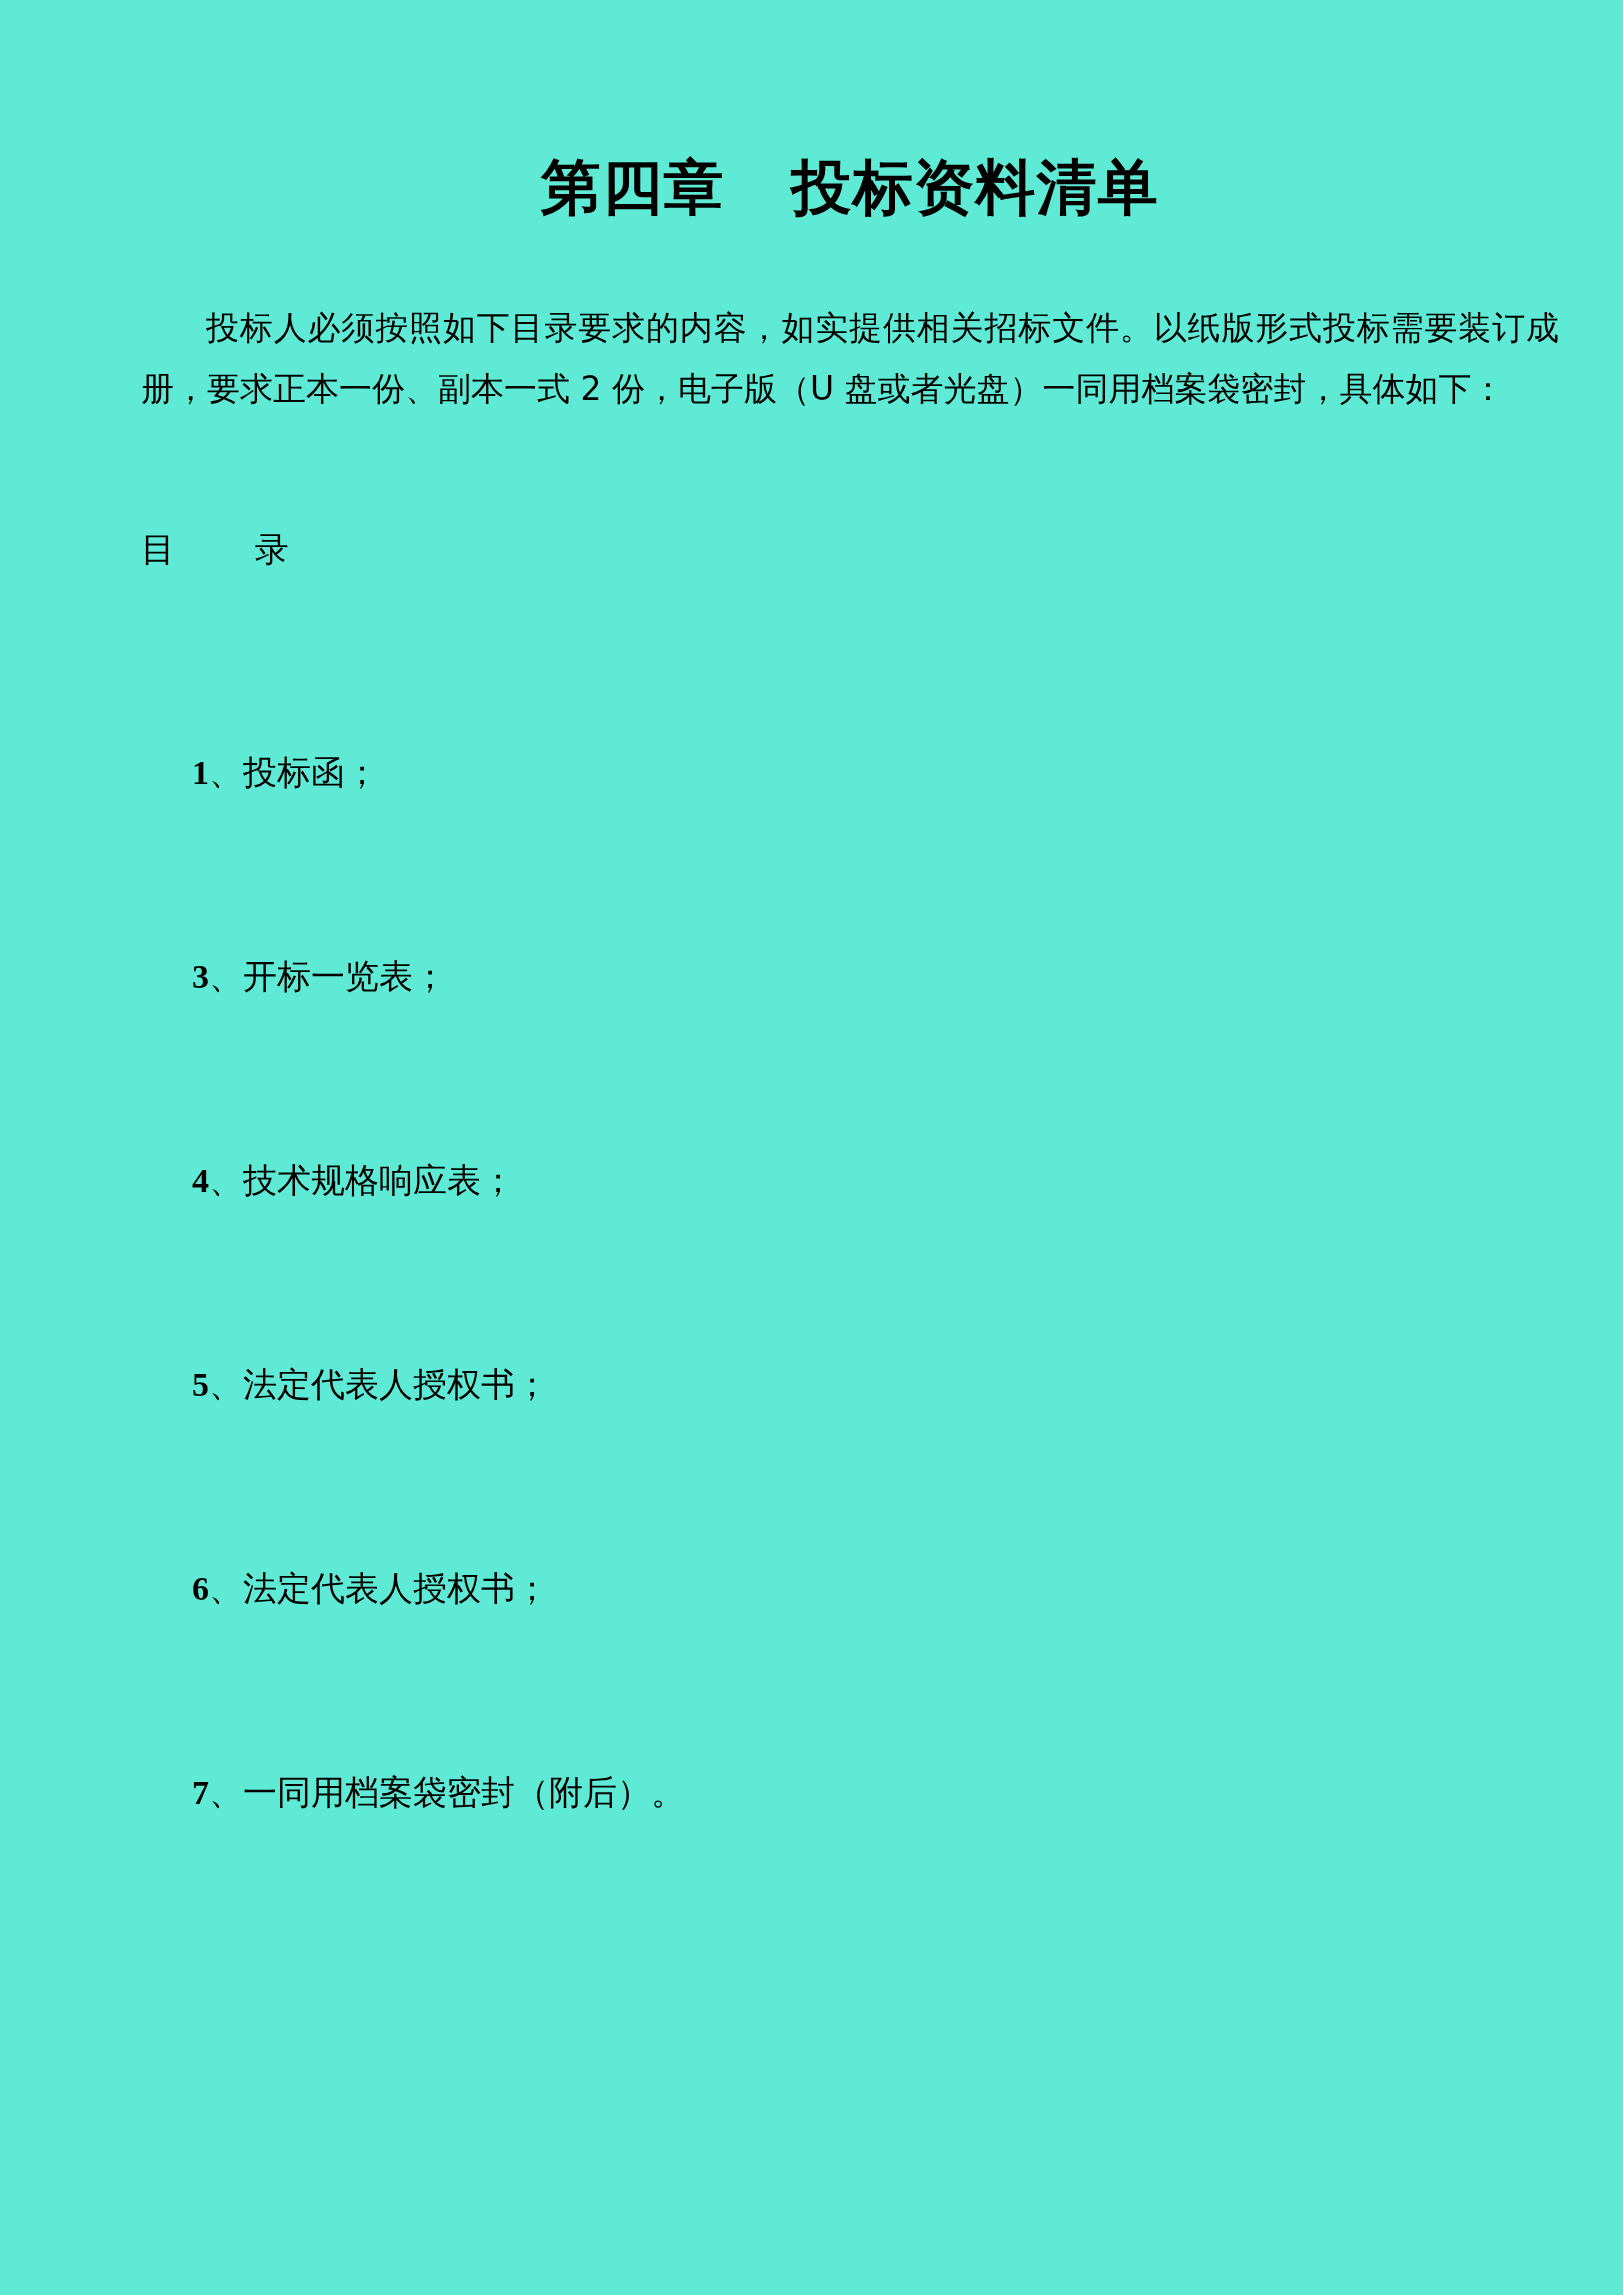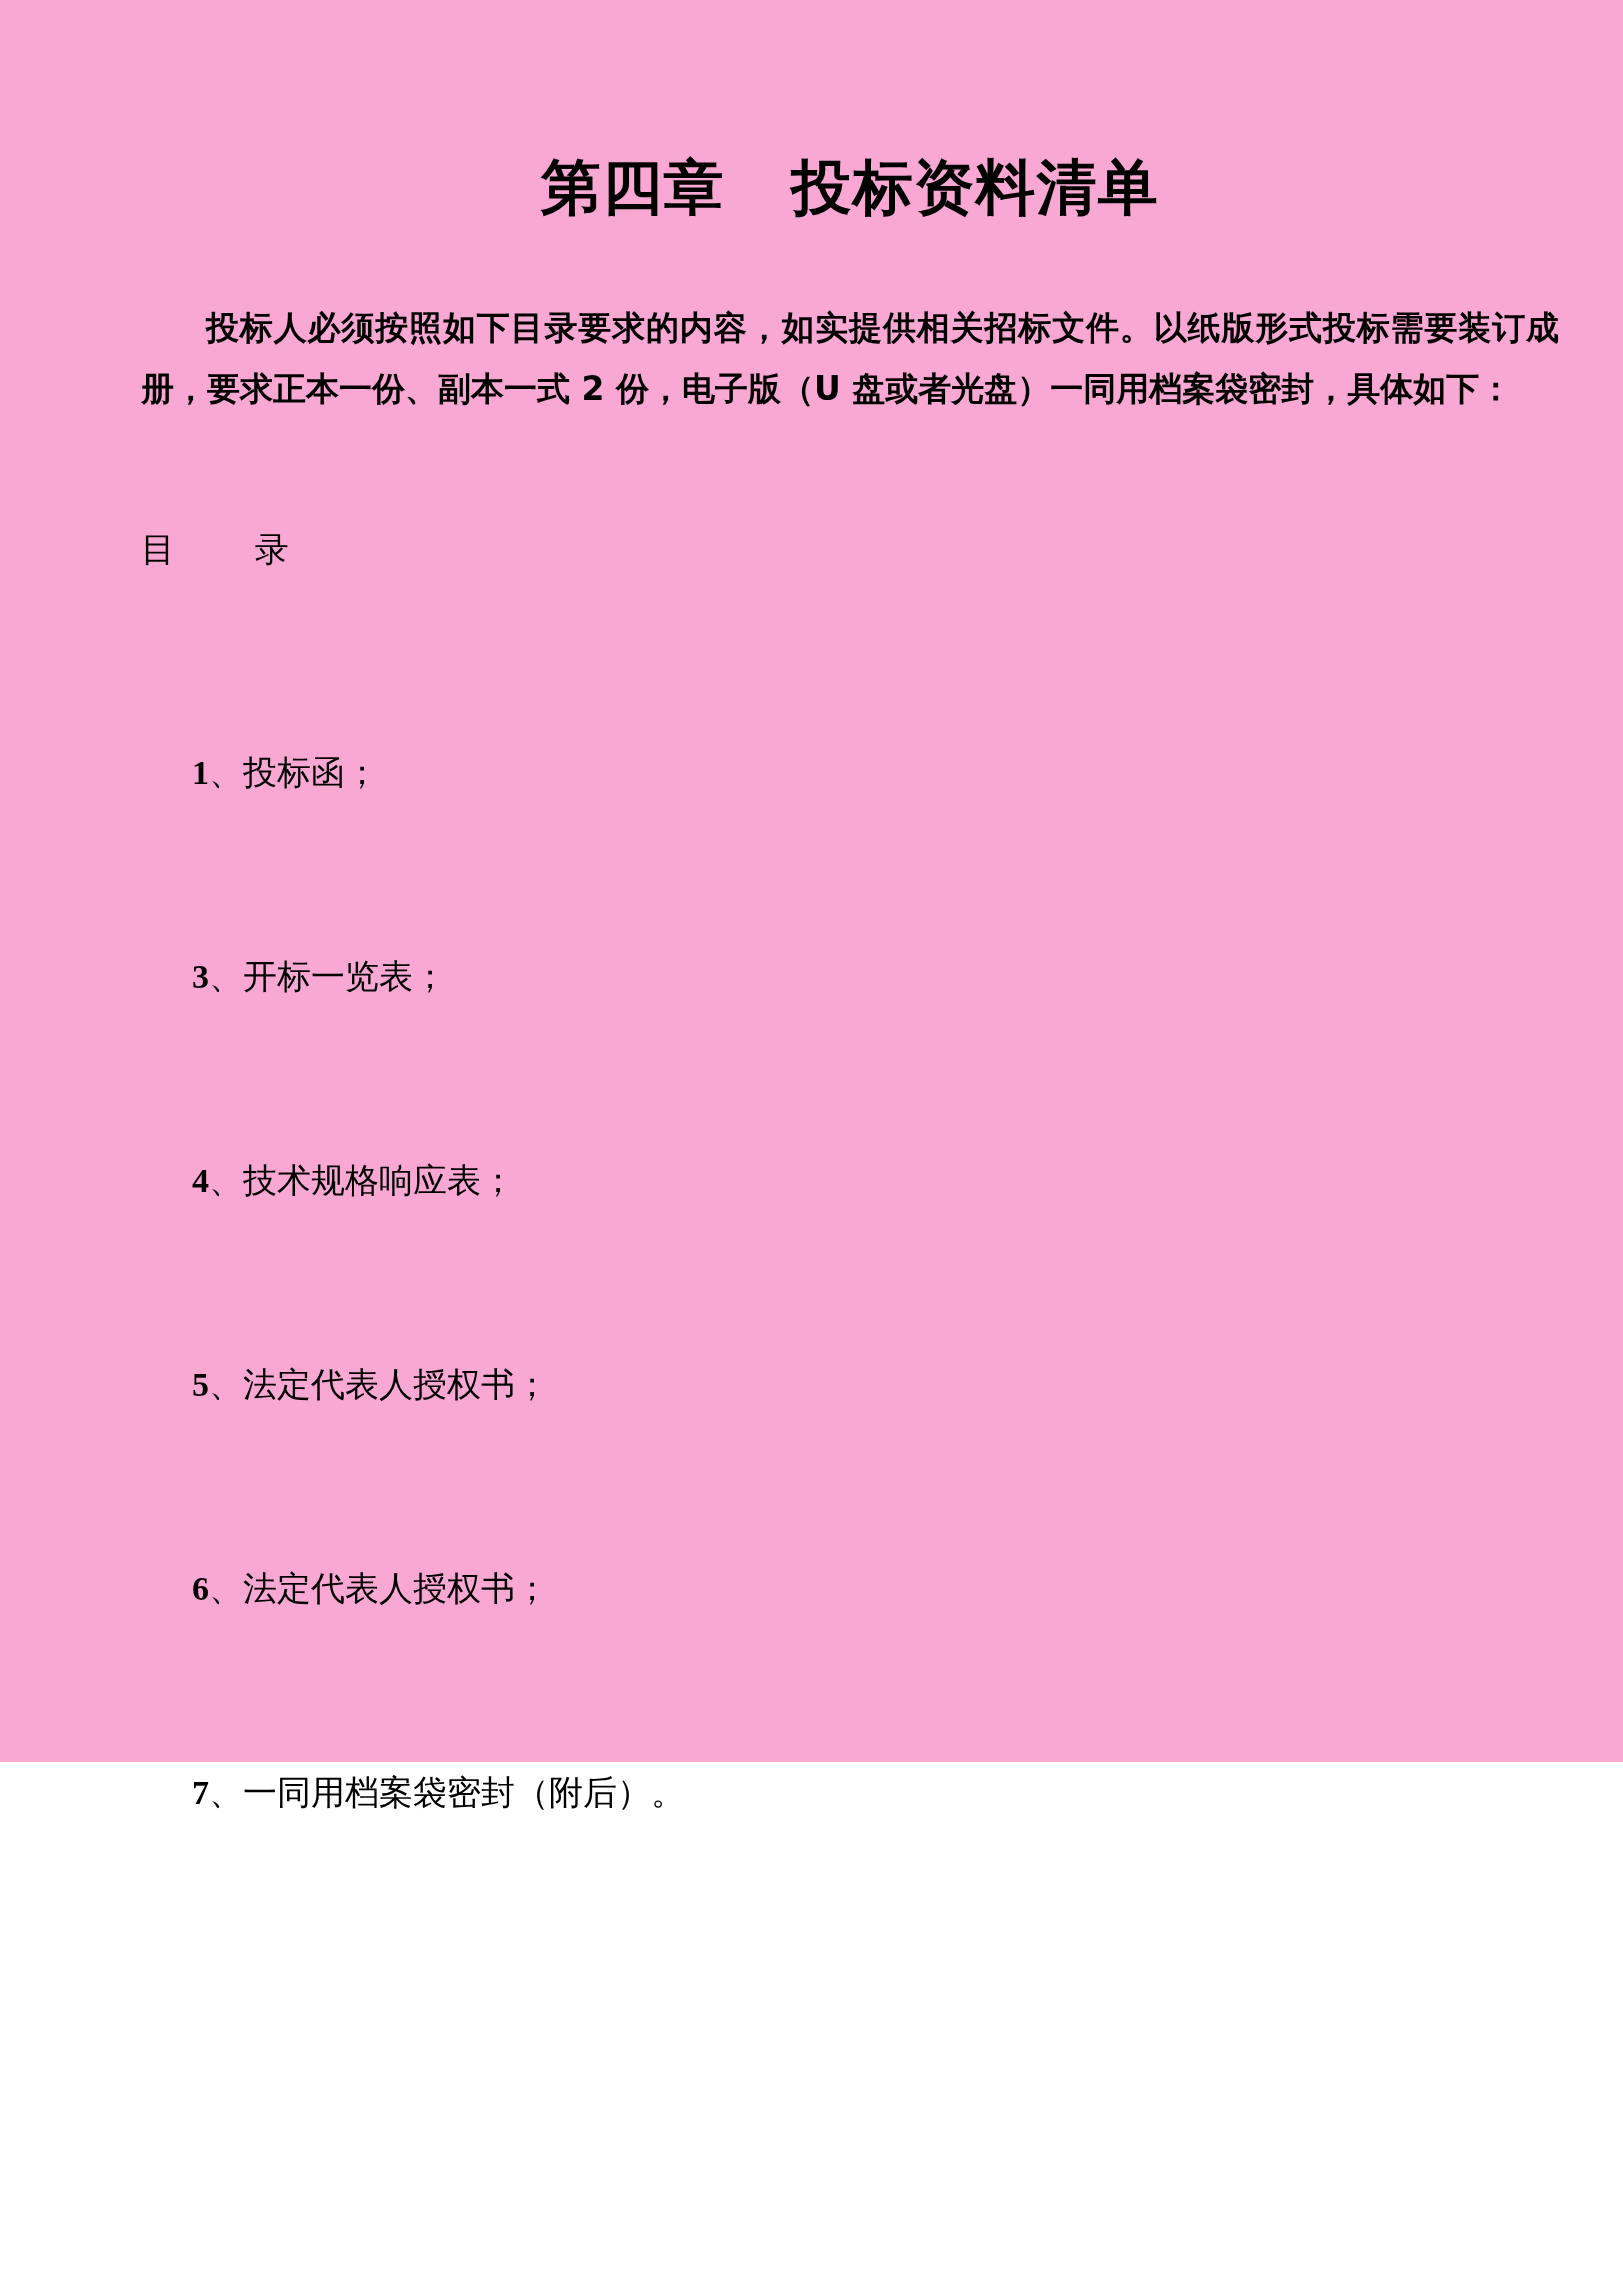--- a/index.html
+++ b/index.html
@@ -10,43 +10,43 @@
   body {
     width: 1623px;
     height: 2295px;
     font-family: "Liberation Serif", "DejaVu Serif", serif;
     color: #000000;
     -webkit-font-smoothing: antialiased;
   }
   .page {
     position: relative;
     width: 1623px;
-    height: 1762px;
-    background: #f9a8d4;
+    height: 2295px;
+    background: #5eead4;
     box-sizing: border-box;
     padding: 111px 64px 0 141px;
   }
   .doc-title {
     font-family: "DejaVu Sans", "Liberation Sans", sans-serif;
     font-weight: bold;
     font-size: 60px;
     line-height: 1.25;
     text-align: center;
     letter-spacing: 1.3px;
     margin: 39px 0 0 0;
     white-space: pre;
   }
   .intro {
     margin-top: 72px;
     font-size: 33px;
     line-height: 1.85;
     text-align: justify;
     text-justify: inter-ideograph;
     font-family: "DejaVu Sans", "Liberation Sans", sans-serif;
-    font-weight: 700;
+    font-weight: 400;
     text-indent: 65px;
   }
   .catalog-heading {
     margin-top: 108px;
     text-align: left;
     font-size: 34px;
     font-family: "Liberation Serif", "DejaVu Serif", serif;
     font-weight: normal;
     letter-spacing: 1.3px;
     white-space: pre;

